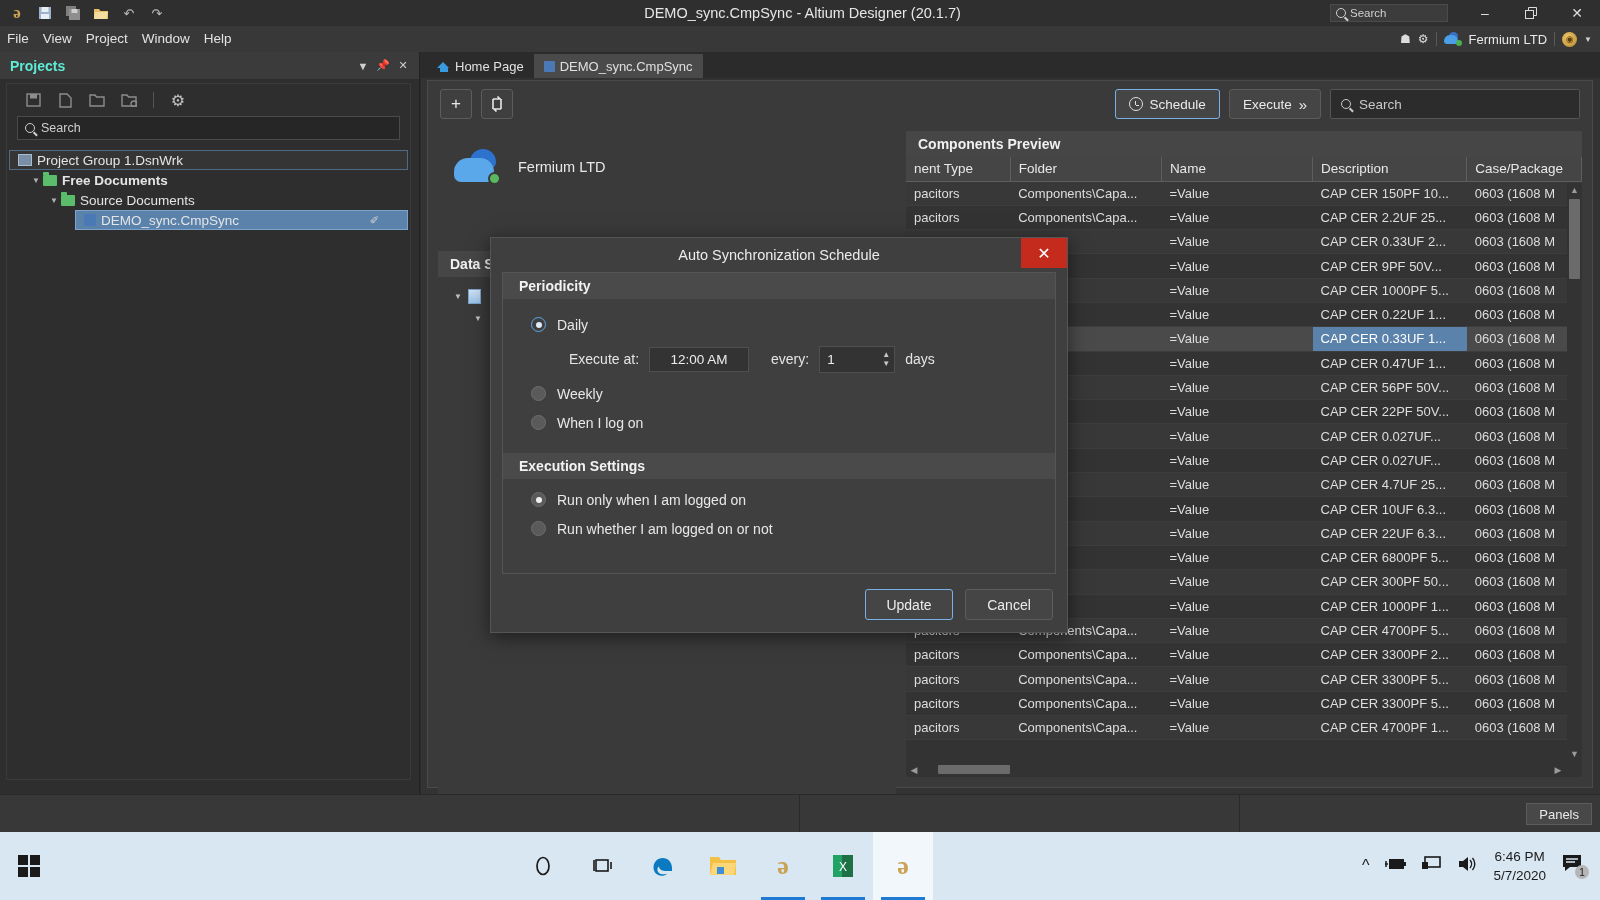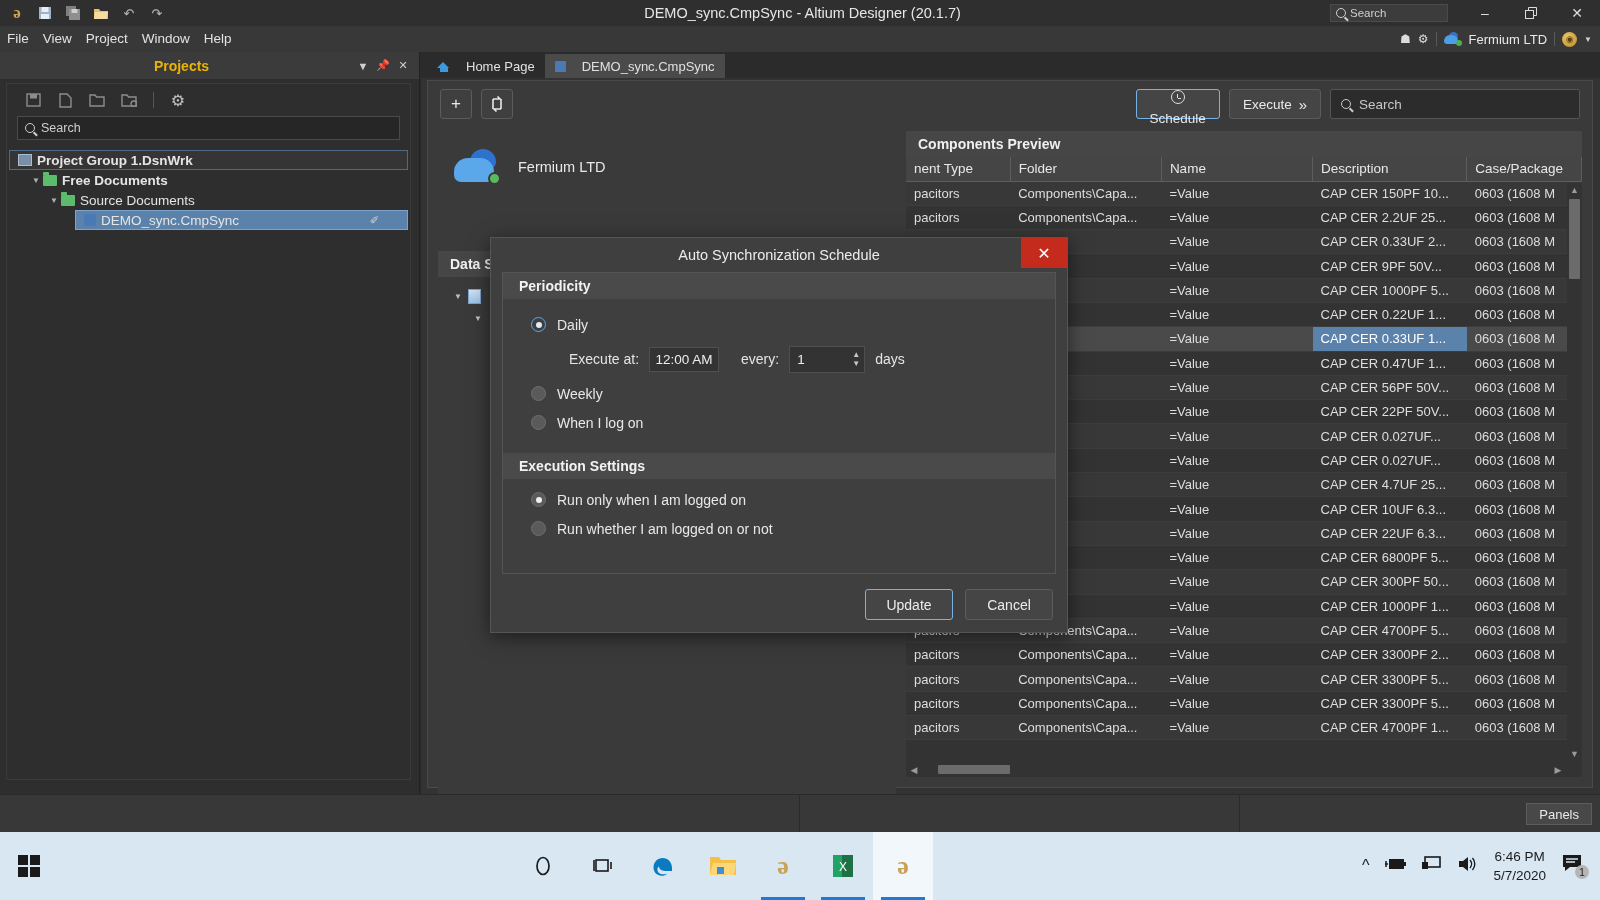--- a/index.html
+++ b/index.html
@@ -60,72 +60,72 @@
 
   
   .leftpanel {
     position: absolute; left: 0; top: 52px; width: 420px; height: 742px;
     background: #2e2e2e; border-right: 1px solid #222;
   }
   .panel-header {
     height: 27px; background: #3b3b3b; display: flex; align-items: center;
     padding: 0 6px 0 10px;
   }
-  .panel-title { color: #eab308; font-size: 14px; font-weight: bold; flex: 1; text-align: center; }
+  .panel-title { color: #5eead4; font-size: 14px; font-weight: bold; flex: 1; }
   .panel-hbtn { width: 20px; height: 20px; display: flex; align-items: center; justify-content: center;
     color: #cfcfcf; font-size: 11px; }
   .panel-body { position: absolute; left: 6px; top: 31px; right: 8px; bottom: 14px;
     background: #2e2e2e; border: 1px solid #3a3a3a; }
   .panel-toolbar { height: 32px; display: flex; align-items: center; gap: 4px; padding: 0 12px; }
   .pt-ico { width: 28px; height: 24px; display:flex; align-items:center; justify-content:center;
     color: #9a9a9a; font-size: 14px; }
   .pt-sep { width: 1px; height: 16px; background: #555; margin: 0 6px; }
   .panel-search {
     margin: 0 10px; height: 24px; background: #262626; border: 1px solid #4a4a4a;
     display: flex; align-items: center; gap: 6px; padding: 0 7px; color: #cfcfcf; font-size: 12.5px;
   }
   .tree { margin-top: 8px; font-size: 13.5px; }
   .tree-row { height: 20px; display: flex; align-items: center; padding-left: 8px; color: #e4e4e4; }
-  .tree-row.group { background: #353535; border: 1px solid #4e6a86; font-weight: bold; }
+  .tree-row.group { background: #353535; border: 1px solid #4e6a86; font-weight: normal; }
   .tree-row.selected { background: #5b82ab; border: 1px solid #7ba3cc; }
   .tree-row .arrow { width: 14px; color: #b0b0b0; font-size: 8px; text-align:center; }
   .folder-ico { width: 14px; height: 11px; background: #5bbd6b; border-radius: 1px; margin-right: 5px;
     position: relative; flex: none; }
   .folder-ico:before { content:''; position:absolute; left:0; top:-3px; width:6px; height:3px;
     background:#5bbd6b; border-radius:1px 1px 0 0; }
   .wrk-ico { width:14px; height:12px; background:#7a8fa6; border:1px solid #a8bdd0; margin-right:5px; flex:none;}
   .doc-ico { width:12px; height:12px; background:#4a79b5; margin-right:5px; flex:none; border-radius:1px;}
   .doc-right { margin-left:auto; margin-right:28px; color:#d8d8d8; font-size:11px; }
 
   
   .main {
     position: absolute; left: 421px; top: 52px; right: 0; height: 742px; background: #333333;
   }
   .tabstrip { height: 26px; background: #2b2b2b; display: flex; align-items: flex-end; padding-left: 6px; }
-  .tab { height: 24px; display: flex; align-items: center; gap: 16px; padding: 0 10px;
+  .tab { height: 24px; display: flex; align-items: center; gap: 5px; padding: 0 10px;
     color: #e0e0e0; font-size: 13px; }
   .tab.active { background: #4a4a4a; }
   .home-ico { width: 13px; height: 12px; position: relative; flex:none; }
   .home-ico:before { content:''; position:absolute; left:0; top:2px; width:0; height:0;
     border-left:6.5px solid transparent; border-right:6.5px solid transparent; border-bottom:6px solid #3a9ae0; }
   .home-ico:after { content:''; position:absolute; left:2.5px; top:7px; width:8px; height:5px; background:#3a9ae0; }
   .tabdoc-ico { width:11px; height:11px; background:#4a79b5; border-radius:1px; flex:none; }
 
   .workarea { position: absolute; left: 6px; top: 28px; right: 7px; bottom: 6px;
     background: #3a3a3a; border: 1px solid #4a4a4a; }
   .wa-toolbar { height: 46px; display: flex; align-items: center; padding: 0 12px; }
   .sq-btn { width: 32px; height: 30px; background: #3f3f3f; border: 1px solid #5c5c5c;
     border-radius: 3px; display:flex; align-items:center; justify-content:center;
     color: #e8e8e8; font-size: 17px; margin-right: 9px; }
   .wa-toolbar-right { margin-left: auto; display: flex; align-items: center; gap: 9px; }
   .btn {
     height: 30px; padding: 0 13px; border-radius: 3px; background: #454545; border: 1px solid #5c5c5c;
     color: #eaeaea; font-size: 13.5px; display: flex; align-items: center; gap: 7px;
   }
-  .btn.focused { border-color: #79b0e8; flex-direction: column; }
+  .btn.focused { border-color: #79b0e8; }
   .clock-ico { width: 14px; height: 14px; border: 1.6px solid #e0e0e0; border-radius: 50%; position:relative; flex:none;}
   .clock-ico:before { content:''; position:absolute; left:5px; top:2.5px; width:1.4px; height:4.5px; background:#e0e0e0;}
   .clock-ico:after { content:''; position:absolute; left:6px; top:6.5px; width:3.5px; height:1.4px; background:#e0e0e0;}
   .wa-search { width: 250px; height: 30px; background: #2c2c2c; border: 1px solid #555;
     border-radius: 2px; display: flex; align-items: center; gap: 8px; padding: 0 10px;
     color: #c8c8c8; font-size: 13.5px; }
   .mag { width: 10px; height: 10px; border: 1.6px solid currentColor; border-radius: 50%; position: relative; flex:none; }
   .mag:after { content:''; position:absolute; right:-4px; bottom:-3px; width:5px; height:1.6px;
     background: currentColor; transform: rotate(45deg); }
 
@@ -217,21 +217,21 @@
     width: 15px; height: 15px; border-radius: 50%; background: #5a5a5a; border: 1px solid #6e6e6e; flex:none;
     position: relative;
   }
   .radio.on { background: #3f3f3f; border-color: #5fa8e8; }
   .radio.on:after { content:''; position:absolute; left:3.5px; top:3.5px; width:6px; height:6px;
     border-radius:50%; background:#dcecfa; }
   .radio.on-plain { background:#5a5a5a; border-color:#6e6e6e; }
   .radio.on-plain:after { content:''; position:absolute; left:3.5px; top:3.5px; width:6px; height:6px;
     border-radius:50%; background:#f0f0f0; }
   .exec-row { display: flex; align-items: center; gap: 10px; padding-left: 66px; height: 40px; color:#e4e4e4; font-size:14px; }
-  .time-input { width: 70px; height: 25px; background: #333; border: 1px solid #4f4f4f;
+  .time-input { width: 100px; height: 25px; background: #333; border: 1px solid #4f4f4f;
     color: #ececec; font-size: 13.5px; display: flex; align-items: center; justify-content: center; }
   .spin { width: 76px; height: 27px; background: #333; border: 1px solid #4f4f4f;
     display: flex; align-items: center; padding: 0 4px 0 7px; color: #ececec; font-size: 13.5px; }
   .spin .arrows { margin-left: auto; display: flex; flex-direction: column; gap: 1px; color: #c8c8c8; font-size: 8px; line-height: 8px; }
   .dlg-footer { position: absolute; right: 14px; bottom: 12px; display: flex; gap: 12px; }
   .dlg-btn { width: 88px; height: 31px; background: #454545; border: 1px solid #5c5c5c; border-radius: 3px;
     color: #ececec; font-size: 14px; display:flex; align-items:center; justify-content:center; }
   .dlg-btn.primary { border-color: #79b0e8; }
 </style>
 </head>

